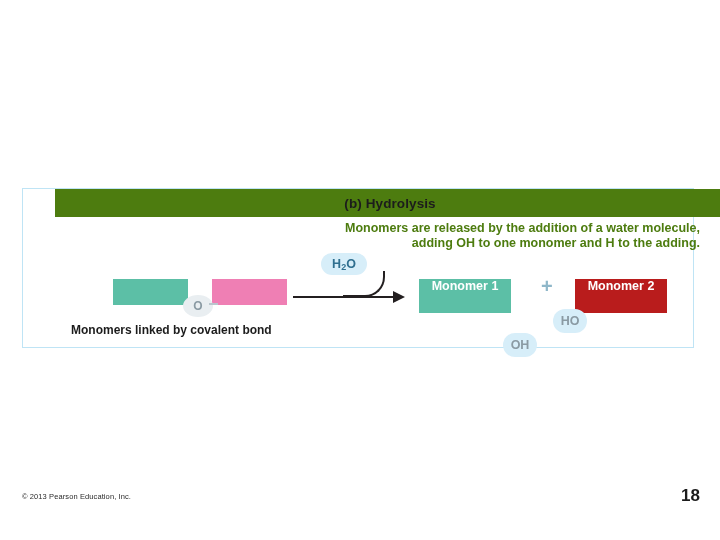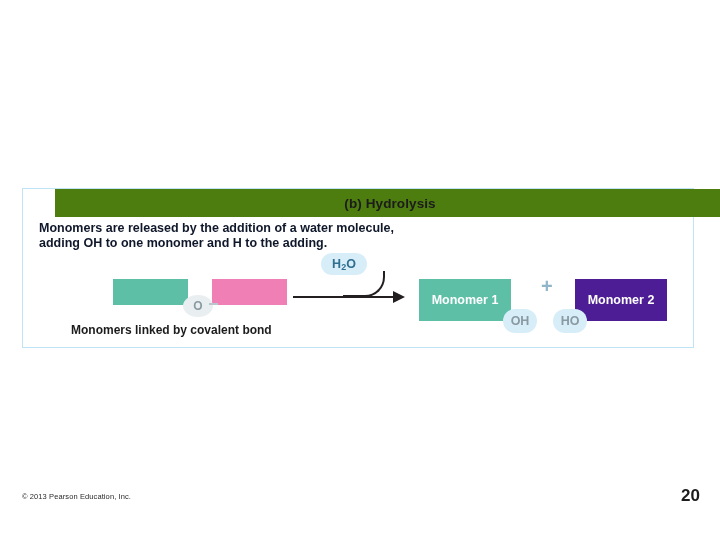--- a/index.html
+++ b/index.html
@@ -40,27 +40,27 @@
   }
   #panel-title-bar .title-text {
     font-size: 13.5px;
     font-weight: bold;
     color: #1c1c1c;
     letter-spacing: .1px;
   }
 
   #panel-caption {
     position: absolute;
-    left: 16px;
+    left: 7px;
     top: 32px;
     width: 100%;
-    text-align: left;
+    text-align: right;
     font-size: 12.5px;
     font-weight: bold;
-    color: #0f172a;
+    color: #4d7c0f;
     line-height: 15px;
   }
 
   
   #reaction-area {
     position: absolute;
     left: 0;
     top: 70px;
     width: 100%;
     height: 70px;
@@ -164,38 +164,37 @@
     width: 40px;
     height: 24px;
     border-right: 2px solid #231f20;
     border-bottom: 2px solid #231f20;
     border-bottom-right-radius: 20px;
   }
 
   
   .product-box {
     position: absolute;
-    height: 42px;
+    height: 34px;
     width: 92px;
     display: flex;
-    align-items: center;
     justify-content: center;
     font-size: 12.5px;
     font-weight: bold;
     color: #ffffff;
   }
   #product-1 {
     left: 396px;
     top: 20px;
     background: #5cbfa6;
   }
   #product-2 {
     left: 552px;
     top: 20px;
-    background: #4c1d95;
+    background: #b91c1c;
   }
   #plus-sign {
     position: absolute;
     left: 518px;
     top: 16px;
     font-size: 20px;
     font-weight: bold;
     color: #8fb7c9;
   }
 
@@ -207,21 +206,21 @@
     height: 24px;
     border-radius: 12px;
     background: #d7eef9;
     display: flex;
     align-items: center;
     justify-content: center;
     font-size: 12.5px;
     font-weight: bold;
     color: #8a9aa3;
   }
-  #group-oh { left: 480px; }
+  #group-oh { left: 480px; margin-top: 24px; }
   #group-ho { left: 530px; align-items: center; }
 
   #covalent-caption {
     position: absolute;
     left: 48px;
     top: 134px;
     font-size: 12px;
     font-weight: bold;
     color: #1c1c1c;
   }
@@ -296,13 +295,13 @@
       <span>HO</span>
     </div>
 
   </div>
 
   <div id="covalent-caption">Monomers linked by covalent bond</div>
 
 </div>
 
 <div id="copyright">© 2013 Pearson Education, Inc.</div>
-<div id="slide-number">20</div>
+<div id="slide-number">18</div>
 
 </body></html>

